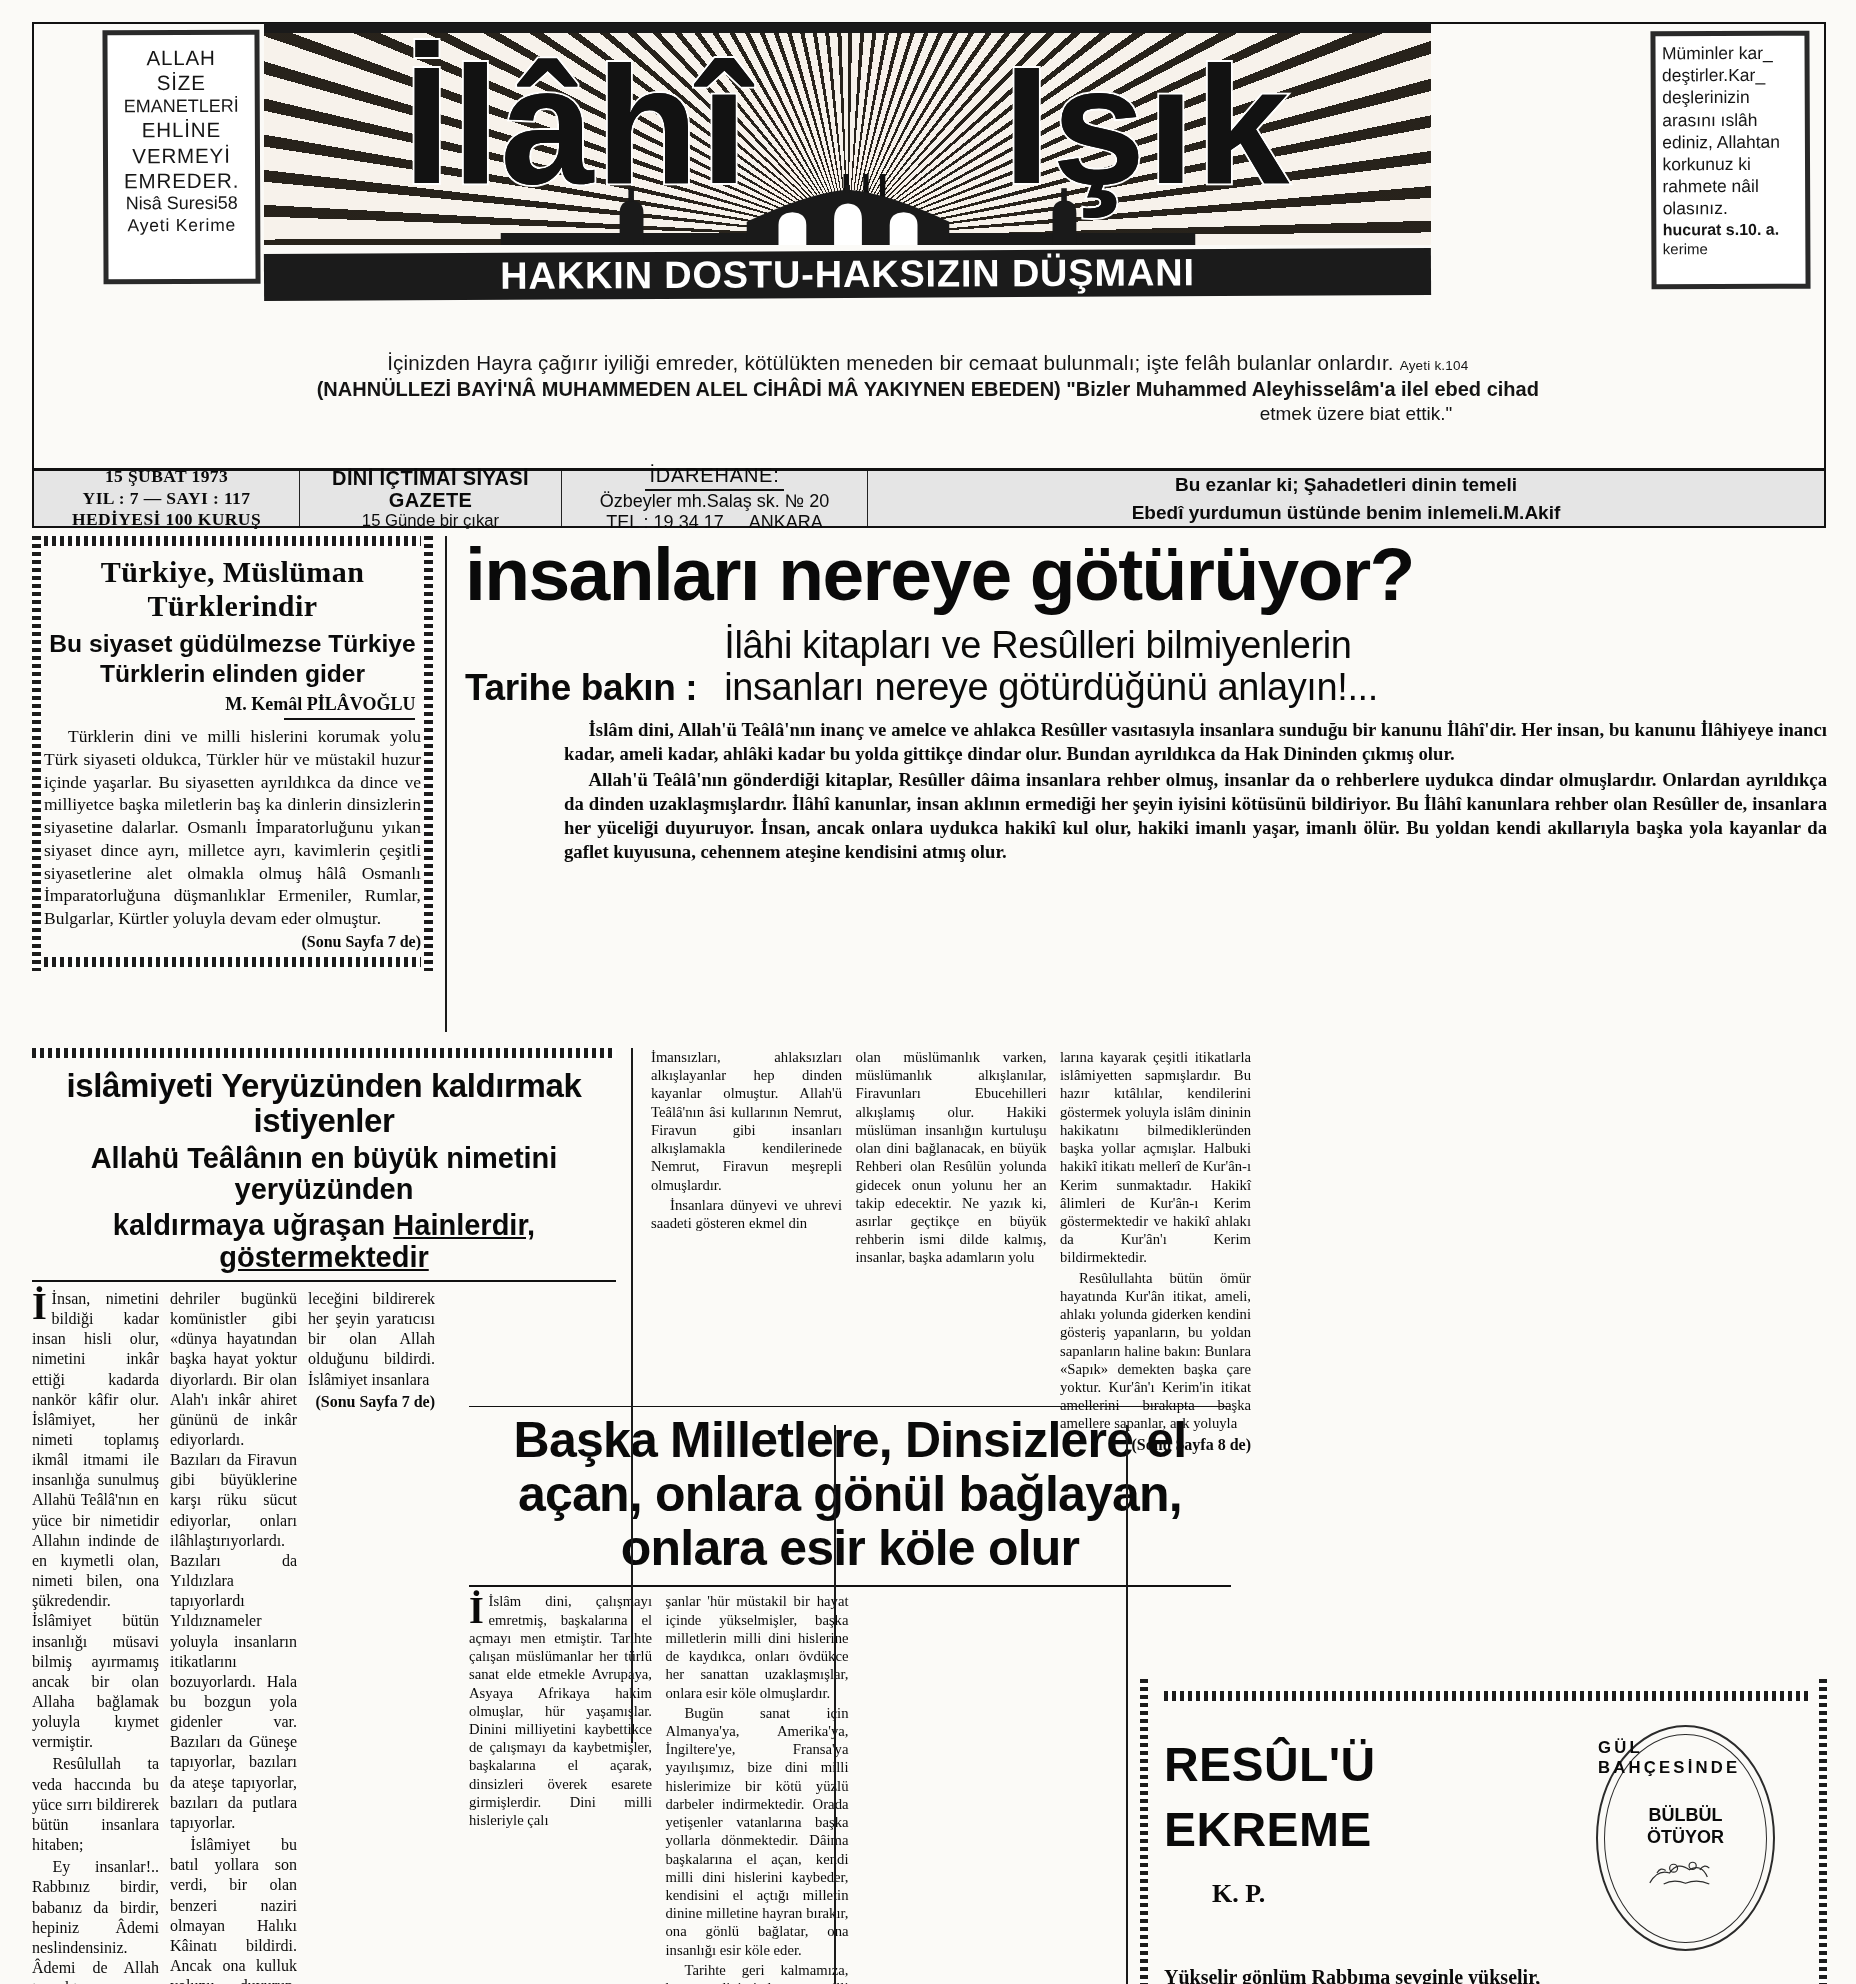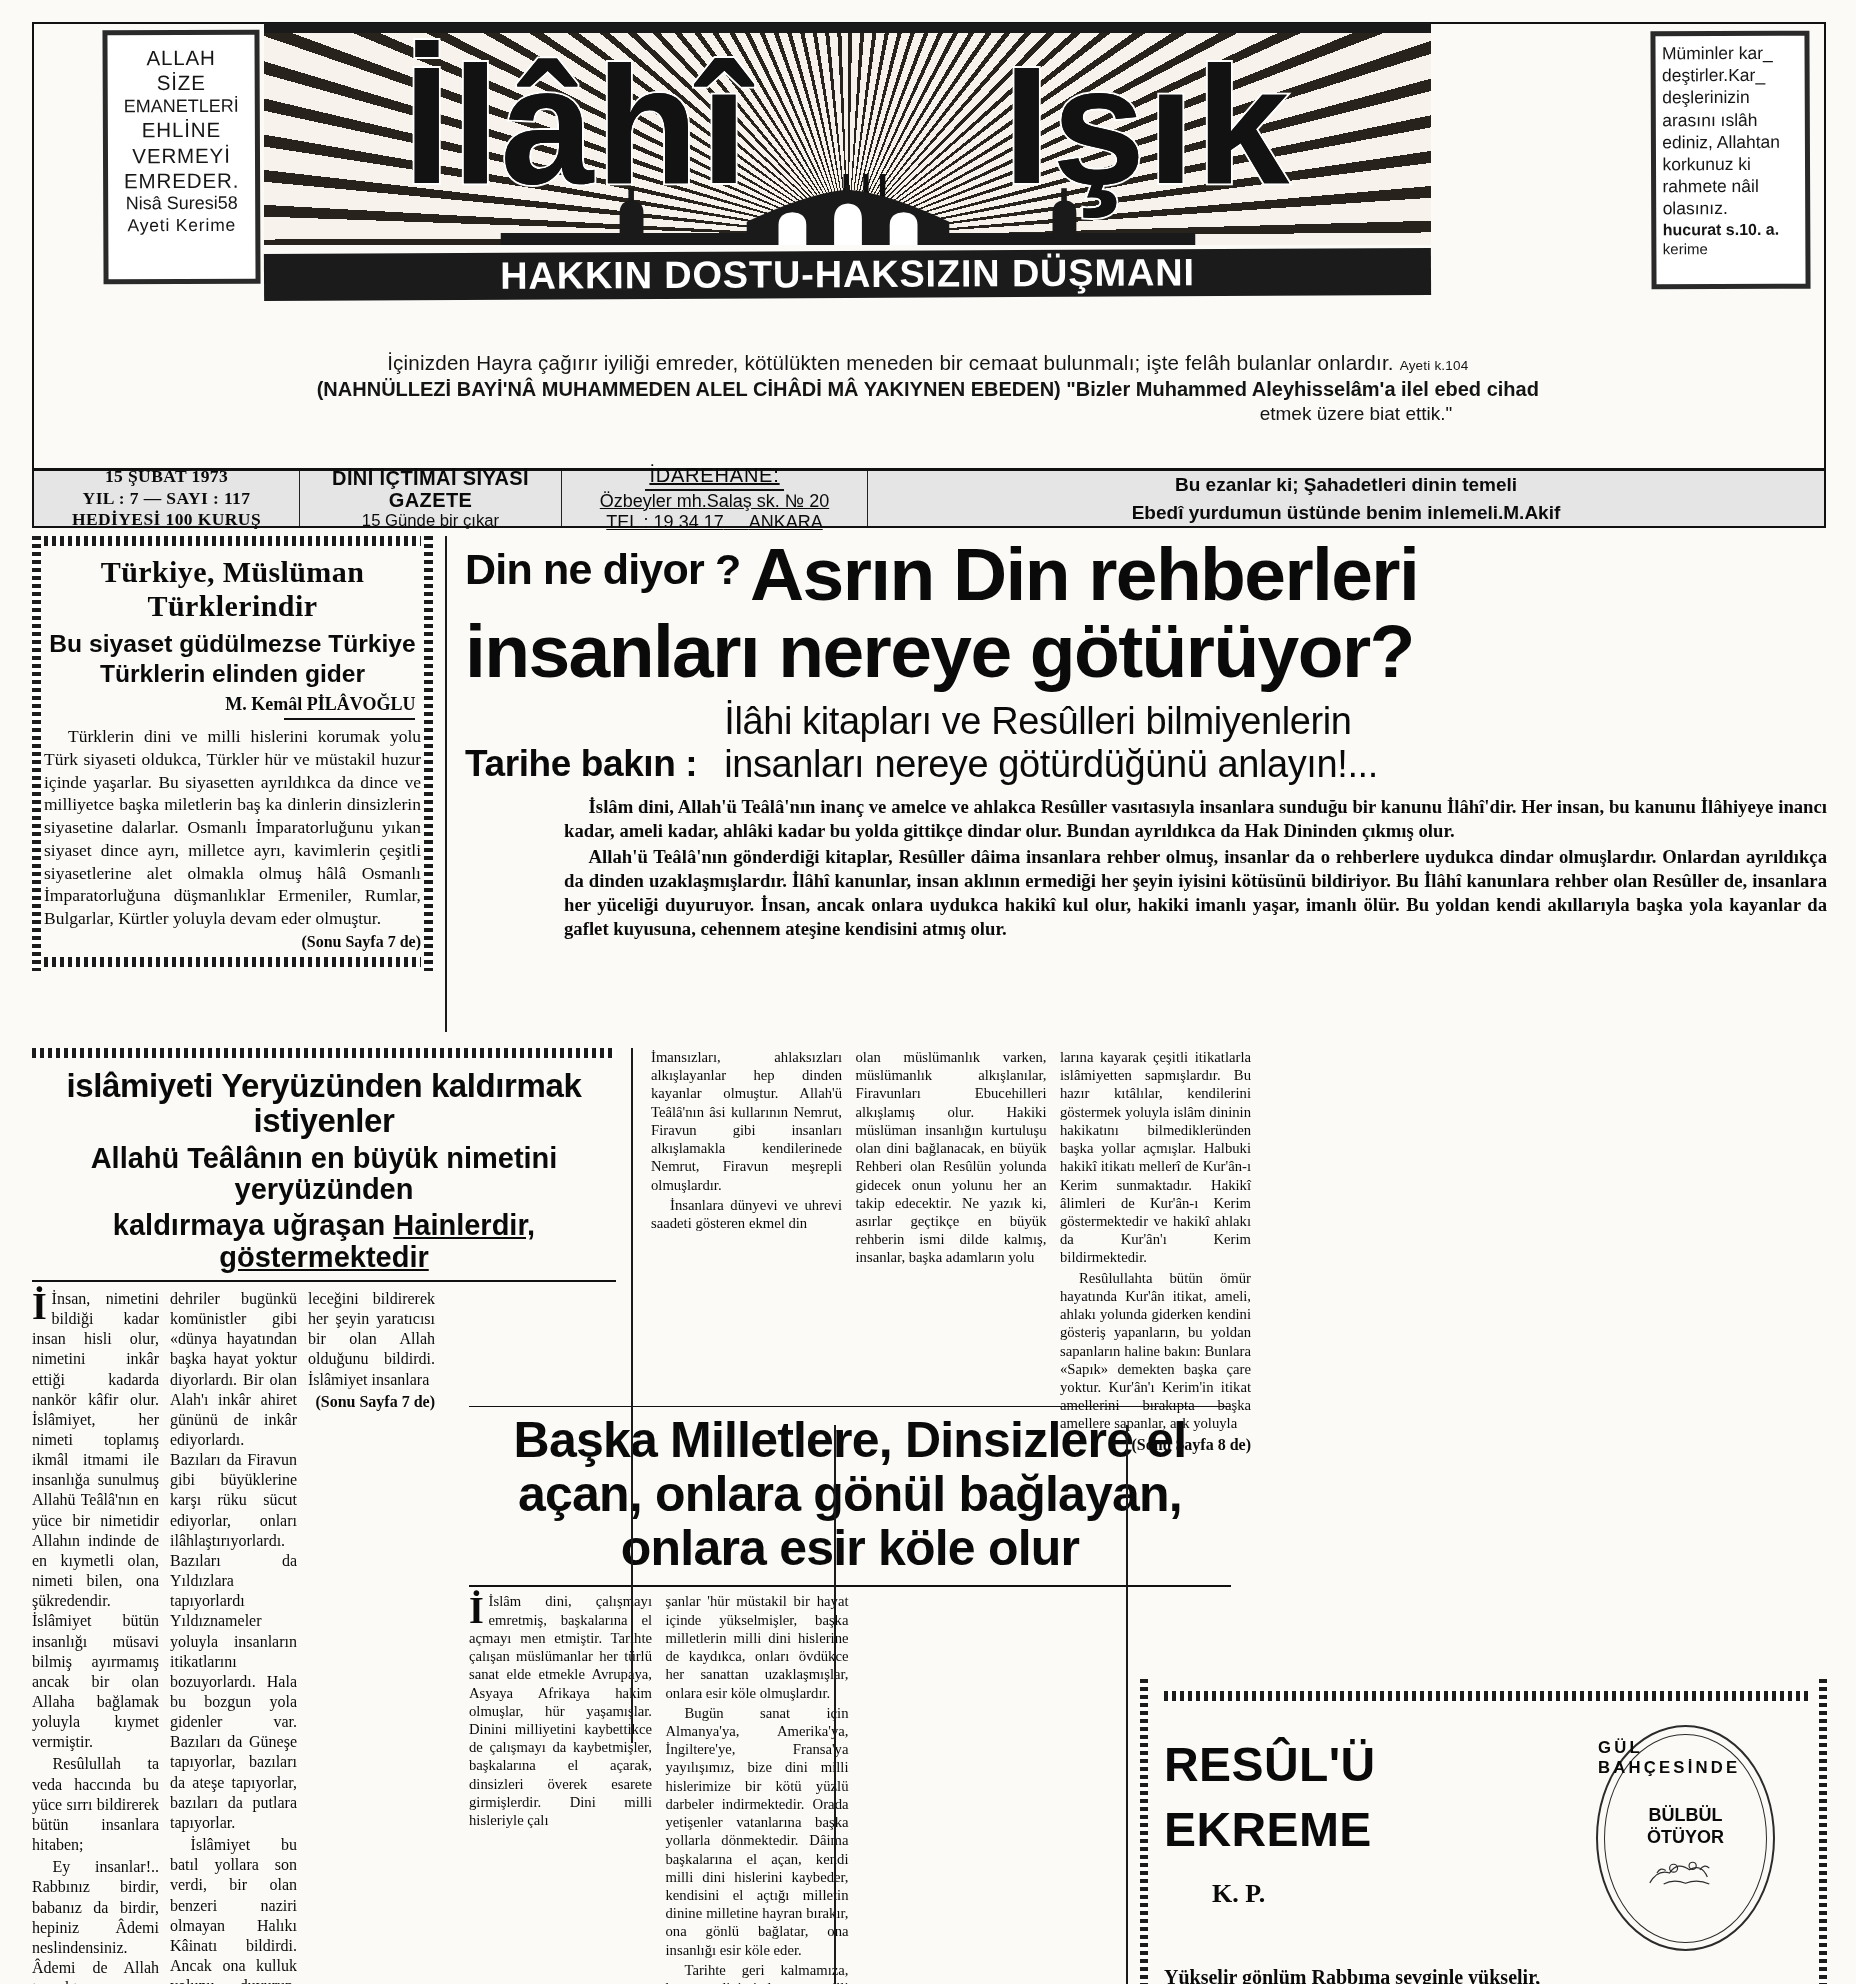--- a/index.html
+++ b/index.html
@@ -138,21 +138,21 @@
     position:absolute;left:32px;top:468px;width:1794px;height:60px;
     border:2px solid #111;border-top:3.2px solid #111;
     box-sizing:border-box;display:flex;
     background:#e5e5e5;
   }
   .ib-cell{border-right:1.6px solid #222;box-sizing:border-box;
            display:flex;flex-direction:column;justify-content:center;align-items:center;
            padding:1.6px 4px;}
   .ib-1{width:266px;}
   .ib-2{width:262px;}
-  .ib-3{width:306px;text-decoration:underline;}
+  .ib-3{width:306px;}
   .ib-4{flex:1;border-right:none;}
   .ib-1 div{font-family:"Liberation Serif",serif;font-weight:bold;font-size:17.5px;line-height:1.22;letter-spacing:0.4px;}
   .ib-2 .big{font-family:"Liberation Sans",sans-serif;font-weight:bold;font-size:20px;line-height:1.1;letter-spacing:0.4px;}
   .ib-2 .sm{font-family:"Liberation Sans",sans-serif;font-size:16.7px;}
   .ib-3 .hd{font-family:"Liberation Sans",sans-serif;font-size:20px;letter-spacing:0.8px;border-bottom:2px solid #111;padding:0 4px 1.2px;}
   .ib-3 .ln{font-family:"Liberation Sans",sans-serif;font-size:18px;white-space:nowrap;}
   .ib-3 .ln2{font-family:"Liberation Sans",sans-serif;font-size:18px;white-space:nowrap;}
   .ib-4 div{font-family:"Liberation Sans",sans-serif;font-weight:bold;font-size:19px;line-height:1.45;white-space:nowrap;}
 
   
@@ -414,24 +414,20 @@
           <p>İslâmiyet bu batıl yollara son verdi, bir olan benzeri naziri olmayan Halıkı Kâinatı bildirdi. Ancak ona kulluk yolunu duyurup, ancak ona rüku sücut edi</p>
         </div>
         <div style="width:127px;" class="bodytext smallcol">
           <p style="text-indent:0">leceğini bildirerek her şeyin yaratıcısı bir olan Allah olduğunu bildirdi. İslâmiyet insanlara</p>
           <div class="cont-note">(Sonu Sayfa 7 de)</div>
         </div>
       </div>
     </div>
 
     <div style="position:absolute;left:433px;top:0;width:1362px;">
-      <div style="display:flex;align-items:flex-start;gap:9.5px;">
-        <div class="mid-kicker" style="padding-top:8.7px;">Din ne diyor ?</div>
-        <div class="mid-main" style="flex:1;">Asrın Din rehberleri</div>
-      </div>
       <div class="mid-main">insanları nereye götürüyor?</div>
       <div style="display:flex;align-items:flex-end;gap:27px;margin-top:11px;">
         <div class="mid-sub-k" style="padding-top:4px;white-space:nowrap;">Tarihe bakın :</div>
         <div style="flex:1;">
           <div class="mid-sub">İlâhi kitapları ve Resûlleri bilmiyenlerin</div>
           <div class="mid-sub">insanları nereye götürdüğünü anlayın!...</div>
         </div>
       </div>
       <div style="margin-top:9.5px;padding-left:99px;" class="lead">
         <p>İslâm dini, Allah'ü Teâlâ'nın  inanç ve amelce ve ahlakca Resûller vasıtasıyla insanlara  sunduğu bir kanunu İlâhî'dir. Her insan, bu kanunu İlâhiyeye inancı kadar, ameli kadar, ahlâki kadar bu yolda gittikçe dindar olur. Bundan ayrıldıkca da Hak Dininden çıkmış olur.</p>

